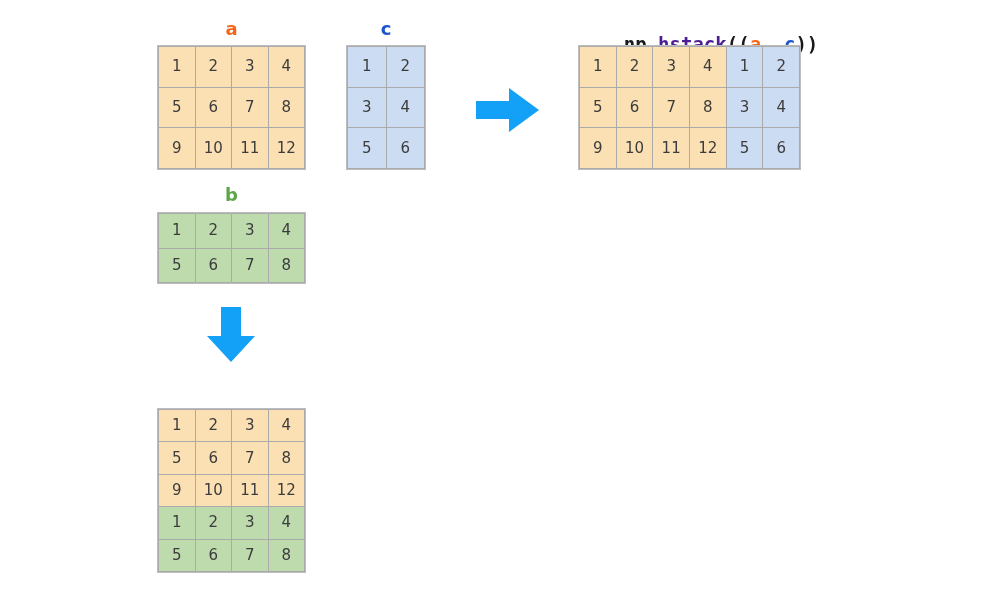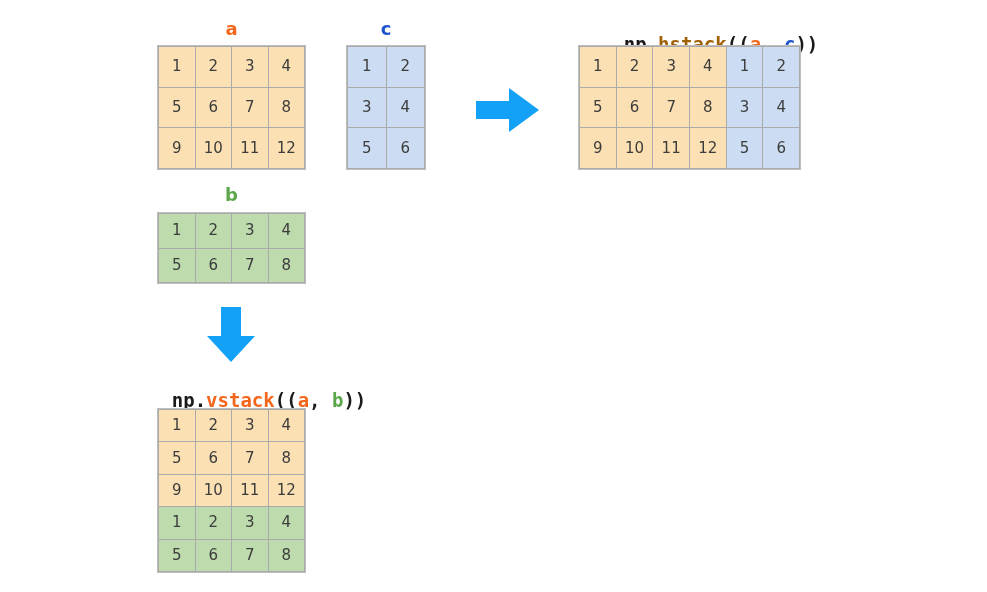--- a/index.html
+++ b/index.html
@@ -116,21 +116,21 @@
       <div class="cell green">6</div>
       <div class="cell green">7</div>
       <div class="cell green">8</div>
     </div>
 
   <svg class="arrow" style="left:476px; top:86px;" width="64" height="48" viewBox="0 0 64 48">
     <path d="M0,15 L33,15 L33,2 L63,24 L33,46 L33,33 L0,33 Z" fill="#13a0f7"></path>
   </svg>
 
   <div class="code-label" style="left:578px; top:16px;">
-    <span class="tok">np.</span><span class="tok" style="color:#a16207;">hstack</span><span class="tok">((</span><span class="tok" style="color:#f4661b;">a</span><span class="tok">, </span><span class="tok" style="color:#1f55cc;">c</span><span class="tok">))</span>
+    <span class="tok">np.</span><span class="tok" style="color:#4c1d95;">hstack</span><span class="tok">((</span><span class="tok" style="color:#f4661b;">a</span><span class="tok">, </span><span class="tok" style="color:#1f55cc;">c</span><span class="tok">))</span>
   </div>
 
   <div class="grid" id="grid-hstack" style="left:578px; top:45px; width:223px; height:125px;
               grid-template-columns:repeat(6,1fr); grid-template-rows:repeat(3,1fr);">
       <div class="cell orange">1</div>
       <div class="cell orange">2</div>
       <div class="cell orange">3</div>
       <div class="cell orange">4</div>
       <div class="cell blue">1</div>
       <div class="cell blue">2</div>
@@ -145,23 +145,20 @@
       <div class="cell orange">11</div>
       <div class="cell orange">12</div>
       <div class="cell blue">5</div>
       <div class="cell blue">6</div>
     </div>
 
   <svg class="arrow" style="left:205px; top:307px;" width="52" height="56" viewBox="0 0 52 56">
     <path d="M16,0 L36,0 L36,29 L50,29 L26,55 L2,29 L16,29 Z" fill="#13a0f7"></path>
   </svg>
 
-  <div class="code-label" style="left:126px; top:372px;">
-    <span class="tok">np.</span><span class="tok" style="color:#f4661b;">vstack</span><span class="tok">((</span><span class="tok" style="color:#f4661b;">a</span><span class="tok">, </span><span class="tok" style="color:#5ca64a;">b</span><span class="tok">))</span>
-  </div>
 
   <div class="grid" id="grid-vstack" style="left:157px; top:408px; width:149px; height:165px;
               grid-template-columns:repeat(4,1fr); grid-template-rows:repeat(5,1fr);">
       <div class="cell orange">1</div>
       <div class="cell orange">2</div>
       <div class="cell orange">3</div>
       <div class="cell orange">4</div>
       <div class="cell orange">5</div>
       <div class="cell orange">6</div>
       <div class="cell orange">7</div>

